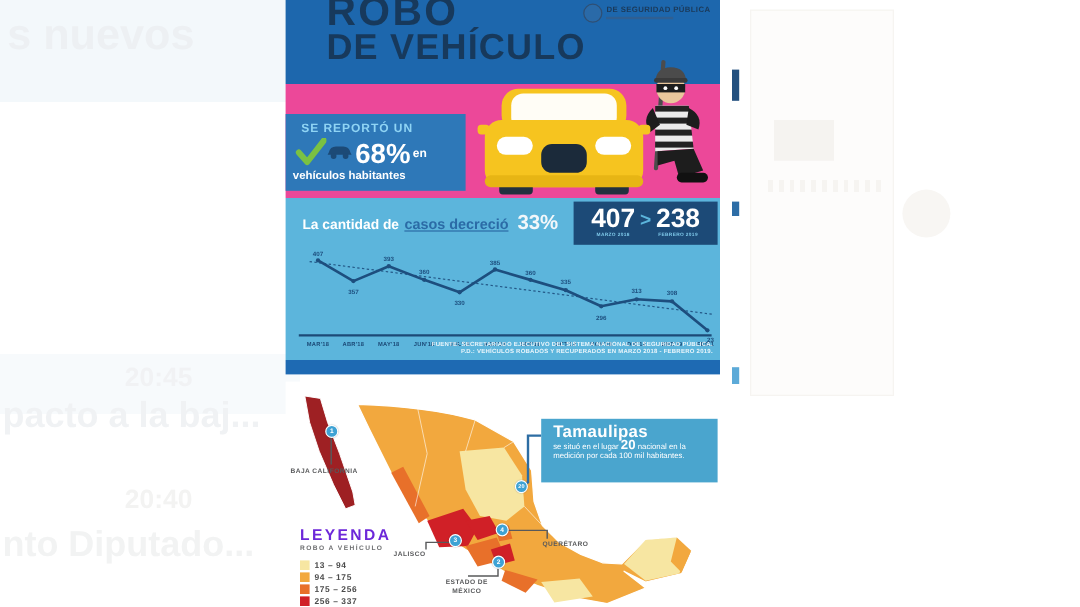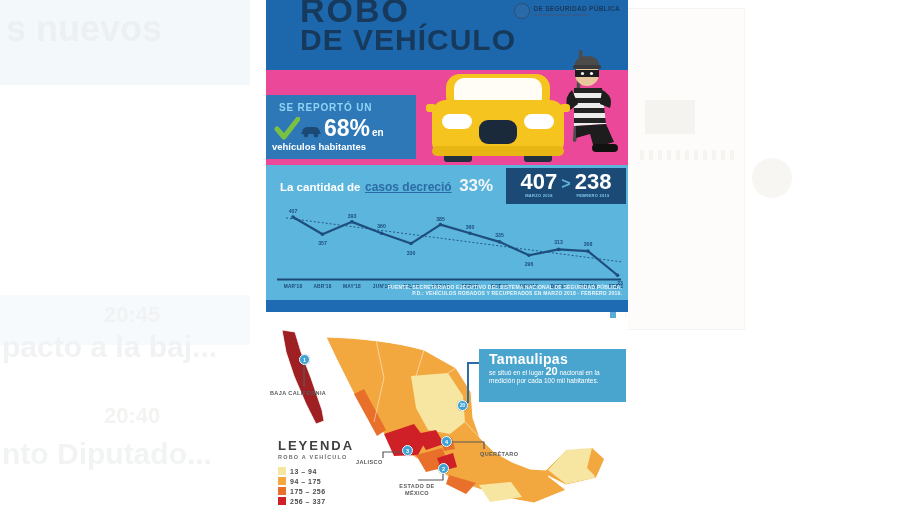--- a/index.html
+++ b/index.html
@@ -18,21 +18,21 @@
   .bg-right-balcony { left:640px; top:150px; width:95px; height:10px;
     background:repeating-linear-gradient(90deg,#f6f4f1 0 4px,#fdfcfb 4px 9px); }
   .bg-share { left:752px; top:158px; width:40px; height:40px; border-radius:50%; background:#f8f6f3; }
 
   
   .nub1 { left:610px; top:58px; width:6px; height:26px; background:#23507f; }
   .nub2 { left:610px; top:168px; width:6px; height:12px; background:#2d6da6; }
   .nub3 { left:610px; top:306px; width:6px; height:14px; background:#5caad8; }
 
   
-  .info { left:266px; top:0; width:362px; height:506px; }
+  .info { left:238px; top:0; width:362px; height:506px; }
   .sec-header { position:absolute; left:0; top:0; width:362px; height:70px; background:#1d67ad; }
   .sec-body   { position:absolute; left:0; top:70px; width:362px; height:95px; background:#ec4899; }
   .sec-chart  { position:absolute; left:0; top:165px; width:362px; height:135px; background:#5cb5dc; }
   .sec-band   { position:absolute; left:0; top:300px; width:362px; height:12px; background:#1e6ab3; }
   .sec-map    { position:absolute; left:0; top:318px; width:362px; height:188px; background:#fff; }
 
   .title1 { position:absolute; left:34px; top:-9px; font-size:34px; font-weight:bold;
     color:#17395c; letter-spacing:2px; }
   .title2 { position:absolute; left:34px; top:23px; font-size:30px; font-weight:bold;
     color:#17395c; letter-spacing:1px; }
@@ -41,21 +41,21 @@
   .logo { position:absolute; right:8px; top:3px; display:flex; align-items:flex-start; gap:3px; }
   .logo-emblem { width:16px; height:16px; border-radius:50%; border:1.5px solid #2f4f74;
     background:#2a6aa8; }
   .logo-text { font-size:6.5px; font-weight:bold; color:#1b3a5a; letter-spacing:.3px;
     line-height:7px; padding-top:2px; }
   .logo-rule { width:56px; height:2px; background:#2f5f92; margin-top:1.5px; }
 
   .report-box { position:absolute; left:0; top:25px; width:150px; height:64px; background:#2e78b8; }
   .report-intro { position:absolute; left:13px; top:7px; font-size:10px; font-weight:bold;
     color:#8fd4f4; letter-spacing:.8px; }
-  .report-row { position:absolute; left:8px; top:20px; display:flex; align-items:center; }
+  .report-row { position:absolute; left:8px; top:20px; display:flex; align-items:flex-start; }
   .report-pct { font-size:23px; font-weight:bold; color:#fff; letter-spacing:0; }
   .report-en { font-size:10px; font-weight:bold; color:#fff; margin-left:2px; margin-top:8px; }
   .report-caption { position:absolute; left:6px; top:46px; font-size:9.5px; font-weight:bold; color:#fff; }
 
   .headline { position:absolute; left:14px; top:11px; white-space:nowrap; }
   .hl-a { font-size:11.5px; font-weight:bold; color:#fff; }
   .hl-b { font-size:12px; font-weight:bold; color:#2b6ba6;text-decoration:underline; }
   .hl-c { font-size:17px; font-weight:bold; color:#f2f7fa; margin-left:3px; }
 
   .statbox { position:absolute; left:240px; top:3px; width:120px; height:36px; background:#1c4a77;
@@ -78,21 +78,21 @@
   .map-label { position:absolute; font-size:5.5px; font-weight:bold; color:#58595b;
     letter-spacing:.4px; white-space:nowrap; }
   .map-label.center { text-align:center; white-space:normal; line-height:6.5px; }
 
   .marker { position:absolute; width:11px; height:11px; border-radius:50%; background:#3ea2d4;
     border:1.5px solid #fff; box-shadow:0 0 1px rgba(0,0,0,.35); color:#fff; font-weight:bold;
     font-size:5.5px; display:flex; align-items:center; justify-content:center; }
   .marker.small-num { font-size:4.6px; }
 
   .legend { position:absolute; left:12px; top:120px; }
-  .legend-title { font-size:13px; font-weight:bold; color:#404040; letter-spacing:2px; }
+  .legend-title { font-size:13px; font-weight:bold; color:#6d28d9; letter-spacing:2px; }
   .legend-sub { font-size:5.5px; font-weight:bold; color:#6d6e70; letter-spacing:1.2px; margin-top:1px; }
   .legend-items { margin-top:6px; }
   .legend-row { display:flex; align-items:center; gap:4px; height:10px; }
   .legend-swatch { width:8px; height:8px; }
   .legend-range { font-size:7px; font-weight:bold; color:#4a4a4a; letter-spacing:.5px; }
 </style>
 </head>
 <body>
 
 <div class="stage">

